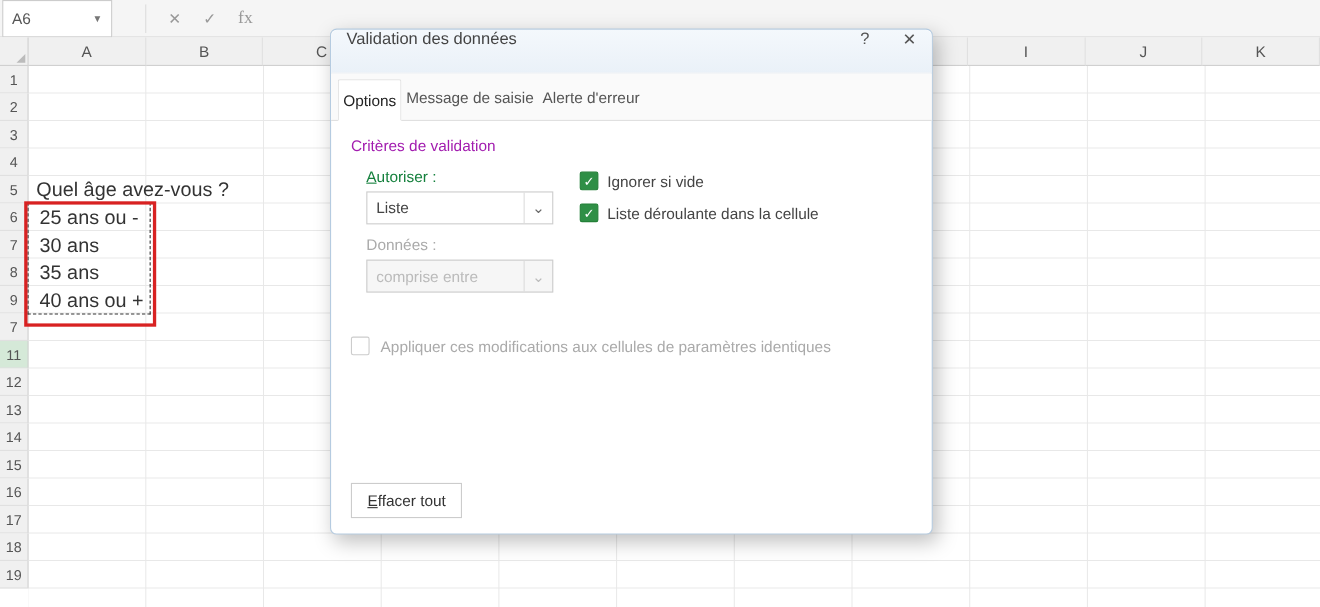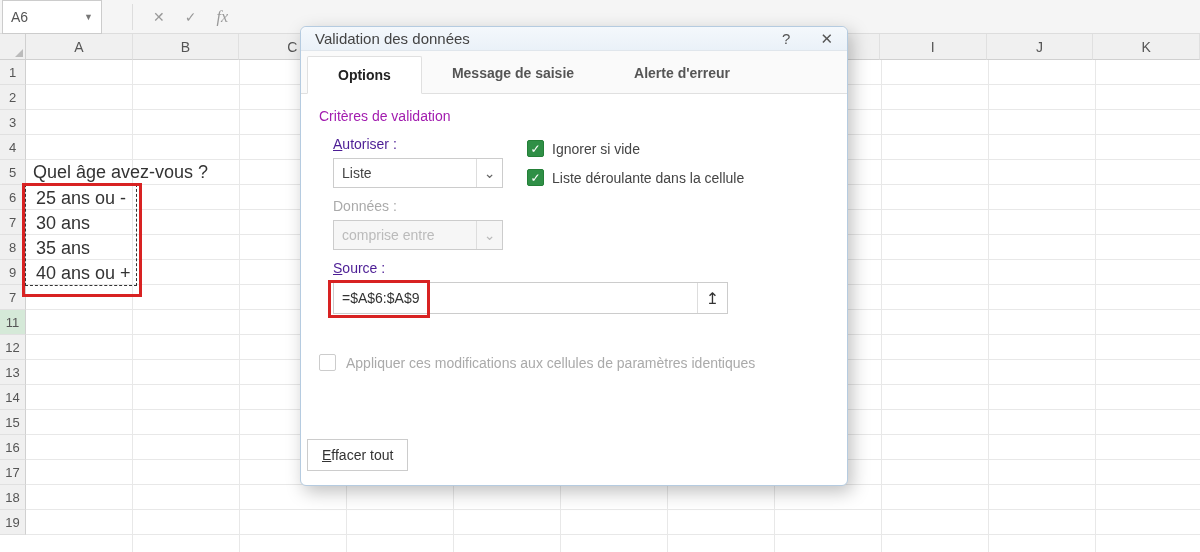--- a/index.html
+++ b/index.html
@@ -31,21 +31,21 @@
     padding: 16px 8px;
     background: #fff;
     border: 1px solid #ccc;
     justify-content: space-between;
     font-size: 14px;
     color: #555;
   }
   .name-box .dd { font-size: 9px; color: #777; }
   .divider-v { width: 1px; height: 26px; background: #ddd; margin: 0 10px 0 30px; }
   .fb-icons { display: flex; align-items: center; color: #999; gap: 20px; margin-left: 10px; }
-  .fb-icons .fx { font-style: italic; font-family: "Times New Roman", serif; font-size: 16px; }
+  .fb-icons .fx { font-family: "Times New Roman", serif; font-size: 16px; }
 
   
   .grid {
     display: flex;
     flex-direction: column;
   }
   .col-headers {
     display: flex;
     height: 26px;
     background: #f0f0f0;
@@ -141,45 +141,43 @@
     height: 460px;
     background: #fff;
     border: 1px solid #b5cbe0;
     border-radius: 6px;
     box-shadow: 4px 6px 18px rgba(0,0,0,0.25);
     display: flex;
     flex-direction: column;
   }
   .dialog-titlebar {
     display: flex;
-    align-items: center;
     justify-content: space-between;
-    height: 24px;
+    height: 40px;
     padding: 0 14px;
     background: linear-gradient(#f4f8fc, #eaf1f8);
     border-bottom: 1px solid #e0e6ec;
     border-radius: 6px 6px 0 0;
     color: #444;
     font-size: 15px;
   }
   .dialog-titlebar .right { display: flex; gap: 30px; color: #555; font-size: 15px; }
   .dialog-titlebar .right div { cursor: pointer; }
 
   .tabs {
     display: flex;
     border-bottom: 1px solid #e0e0e0;
     padding: 4px 6px 0 6px;
     background: #fafafa;
   }
   .tab {
-    padding: 10px 30px;
+    padding: 10px 4px;
     font-size: 14px;
     color: #555;
     cursor: pointer;
-    font-weight: bold;
   }
   .tab.active {
     background: #fff;
     border: 1px solid #e0e0e0;
     border-bottom: 1px solid #fff;
     border-radius: 2px 2px 0 0;
     position: relative;
     top: 1px;
     color: #222;
   }
@@ -194,21 +192,21 @@
     margin-bottom: 12px;
   }
   .form-row {
     display: flex;
     align-items: flex-end;
     gap: 24px;
     margin-bottom: 10px;
     margin-left: 14px;
   }
   .field-col { display: flex; flex-direction: column; gap: 6px; }
-  .label { font-size: 14px; color: #4c1d95; }
+  .label { font-size: 14px; color: #15803d; }
   .label .u { text-decoration: underline; }
   .label.disabled { color: #aaa; }
   .select-box {
     display: flex;
     width: 170px;
     height: 30px;
     border: 1px solid #ccc;
     background: #fff;
     align-items: center;
   }
@@ -262,21 +260,21 @@
     font-size: 14px;
   }
   .apply-row .cb-empty {
     width: 17px; height: 17px; border: 1px solid #ccc; border-radius: 2px;
   }
 
   .dialog-footer {
     display: flex;
     justify-content: space-between;
     align-items: center;
-    padding: 10px 14px 14px 6px;
+    padding: 10px 14px 14px 18px;
   }
   .btn {
     min-width: 90px;
     height: 32px;
     border: 1px solid #ccc;
     background: #fff;
     display: flex; align-items:center; justify-content:center;
     font-size: 14px;
     color: #333;
     cursor: pointer;
@@ -398,28 +396,20 @@
     <div class="form-row">
       <div class="field-col">
         <div class="label disabled">Données :</div>
         <div class="select-box disabled">
           <div class="val">comprise entre</div>
           <div class="arrow">⌄</div>
         </div>
       </div>
     </div>
 
-    <div class="source-row" style="position:relative">
-      <div class="label"><span class="u">S</span><span>ource :</span></div>
-      <div class="source-input">
-        <input type="text" value="=$A$6:$A$9" style="">
-        <div class="range-btn">↥</div>
-      </div>
-      <div class="red-box-source" style="top:20px;left:-5px;width:102px;height:38px"></div>
-    </div>
 
     <div class="apply-row">
       <div class="cb-empty"></div>
       <span>Appliquer ces modifications aux cellules de paramètres identiques</span>
     </div>
   </div>
 
   <div class="dialog-footer">
     <div class="btn">
         <span><span style="text-decoration:underline">E</span>ffacer tout</span>

